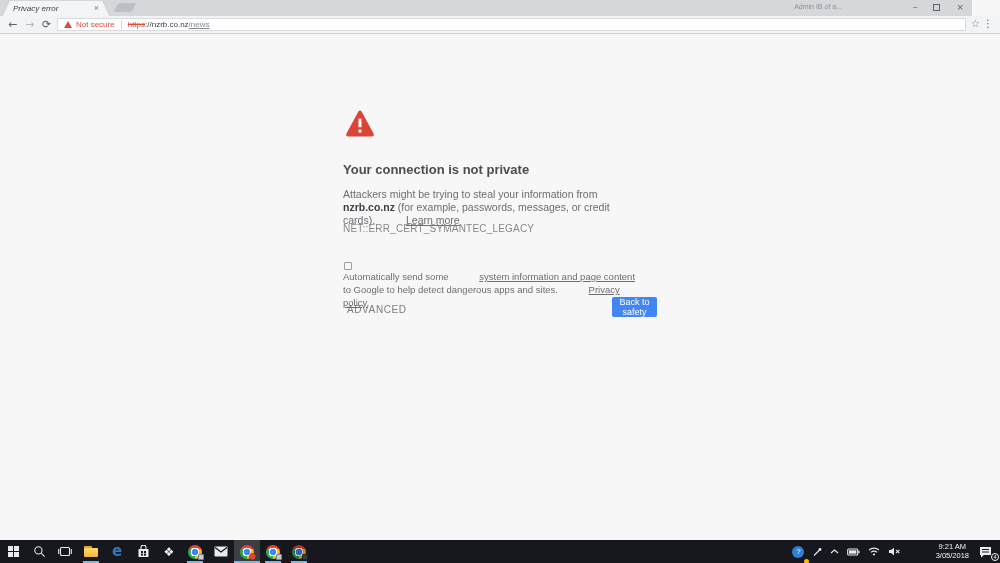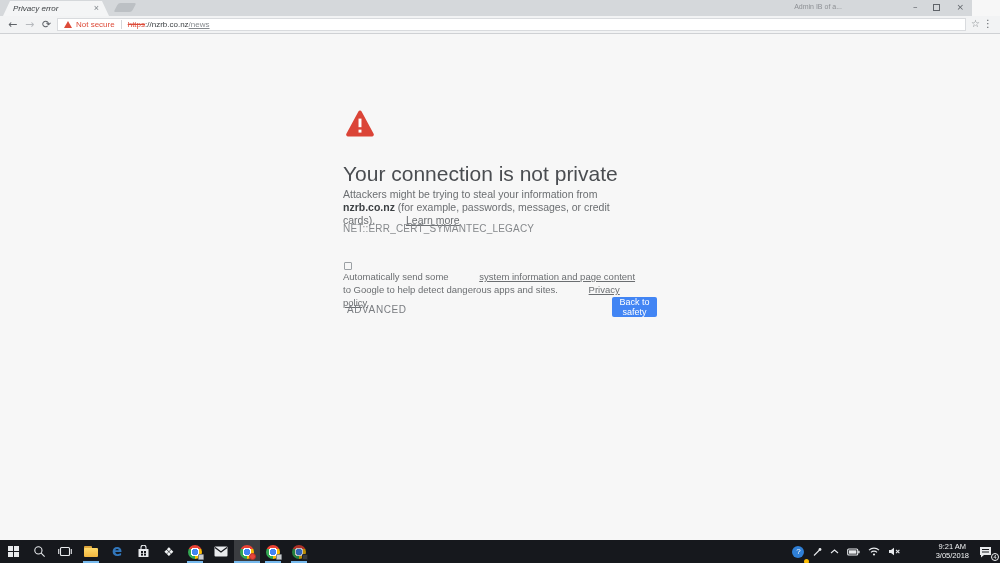--- a/index.html
+++ b/index.html
@@ -45,22 +45,22 @@
   .star-ic { position:absolute; right:20px; top:2px; font-size:10px;
     color:#7c8084; font-family:"DejaVu Sans",sans-serif; }
   .dots-ic { position:absolute; right:7px; top:2px; font-size:10px;
     color:#5f6368; font-family:"DejaVu Sans",sans-serif; }
 
   
   .page { position:absolute; left:0; top:35px; width:1000px; height:505px;
     background:#f7f7f7; }
   .content { position:absolute; left:343px; top:75px; width:314px; }
   .big-tri { position:absolute; left:2px; top:0; }
-  .headline { position:absolute; left:0; top:52px; font-size:21px;
-    font-weight:400; color:#4a4d51; white-space:nowrap; }
+  .headline { position:absolute; left:0; top:52px; font-size:13px;
+    font-weight:700; color:#4a4d51; white-space:nowrap; }
   .body-text { position:absolute; left:0; top:78px; width:300px;
     font-size:10.5px; line-height:13px; color:#6b6e71; }
   .body-text b { color:#3c4043; }
   .g-link { color:#6b6e71; text-decoration:underline; cursor:pointer;margin-left:28px; }
   .err-code { position:absolute; left:0; top:113px; font-size:10px;
     color:#85888b; letter-spacing:.2px; }
   .optin { position:absolute; left:0; top:150px; width:300px; display:flex;flex-direction:column; }
   .checkbox { width:8px; height:8px; border:1px solid #9ba0a4; border-radius:1px;
     background:#f7f7f7; margin:2px 6px 0 1px; flex:none; }
   .optin-text { font-size:9.5px; line-height:13px; color:#6b6e71; }

